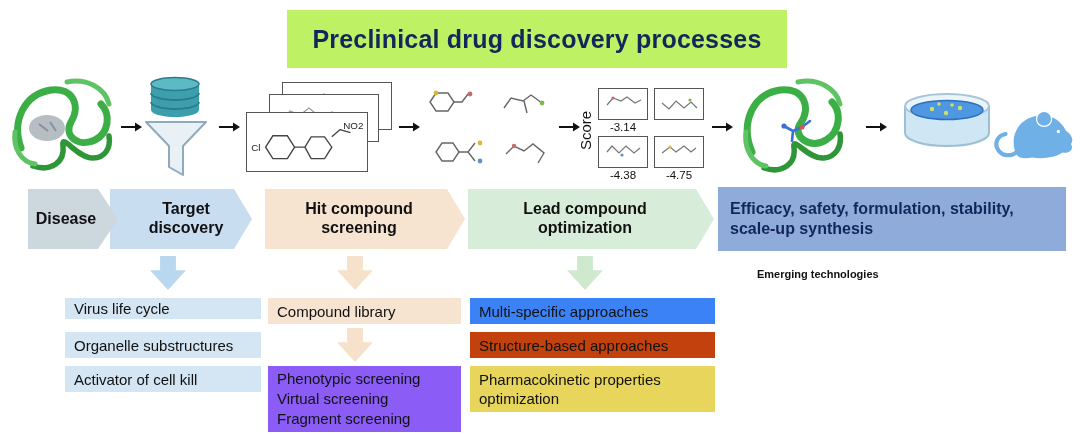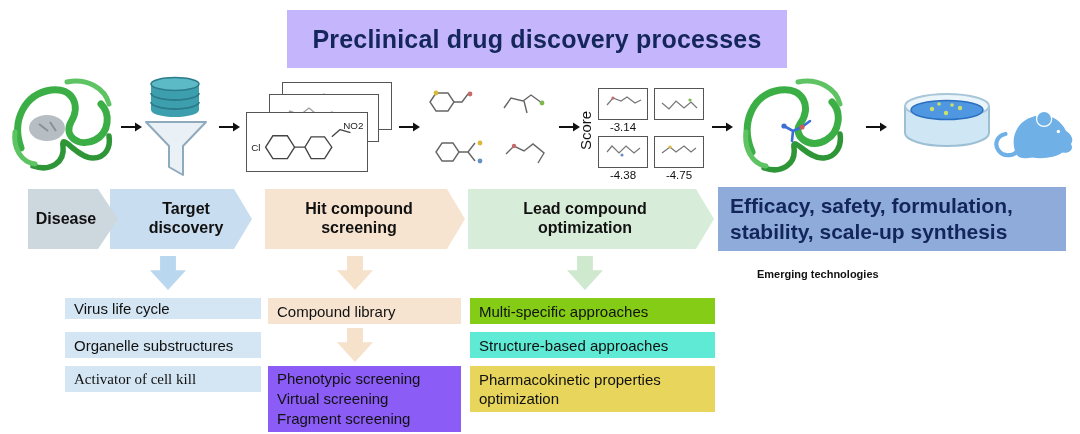--- a/index.html
+++ b/index.html
@@ -2,39 +2,39 @@
 <html><head>
 <meta charset="utf-8">
 <style>
   * { margin:0; padding:0; box-sizing:border-box; }
   html,body { background:#ffffff; }
   body { font-family:"Liberation Sans", sans-serif; color:#111; }
   .canvas { position:relative; width:1080px; height:434px; background:#fff; overflow:hidden; }
   .abs { position:absolute; }
   .banner { display:flex; align-items:center; justify-content:center; font-weight:bold; font-size:25px; color:#14265a; letter-spacing:0.2px; }
   .chev { display:flex; align-items:center; justify-content:center; text-align:center; font-weight:bold; font-size:16px; color:#111; line-height:1.18; }
-  .rectstage { display:flex; align-items:center; font-weight:bold; font-size:21px; color:#13265c; line-height:1.25; padding:0 12px; }
+  .rectstage { display:flex; align-items:center; font-weight:bold; font-size:16px; color:#13265c; line-height:1.25; padding:0 12px; }
   .listbox { display:flex; align-items:center; padding:0 9px; font-size:15px; color:#111; }
   .multiline { padding:3px 9px; font-size:15px; line-height:1.32; color:#111; }
   .downarrow { clip-path: polygon(28% 0, 72% 0, 72% 42%, 100% 42%, 50% 100%, 0 42%, 28% 42%); }
   .flow-arrow svg { display:block; }
   .scorebox { border:1px solid #555; background:#fff; display:flex; align-items:center; justify-content:center; }
   .scorenum { font-size:11.5px; text-align:center; color:#111; }
   .score-label { font-size:15px; color:#111; transform:rotate(-90deg); transform-origin:center; white-space:nowrap; }
   .emerging-heading { font-weight:bold; font-size:11px; color:#111; }
   .emerging-box { background:#c7e1f2; border:2px dashed #79a7cd; border-radius:12px; padding:9px 14px; font-size:15px; line-height:1.38; color:#111; }
   .stack-rect { position:absolute; background:#fff; border:1.2px solid #555; }
   svg { display:block; }
 </style>
 </head>
 <body>
 
 <div class="canvas">
 
-  <div class="abs banner" style="left:287px; top:10px; width:500px; height:58px; background:#c4b5fd;">
+  <div class="abs banner" style="left:287px; top:10px; width:500px; height:58px; background:#bef264;">
     <span>Preclinical drug discovery processes</span>
   </div>
 
   <div class="abs" style="left:6px; top:70px; width:114px; height:110px;">
     <svg width="114" height="110" viewBox="0 0 112 110">
       <path d="M14,78 C4,50 18,24 44,20 C66,17 74,36 64,52 C56,66 72,78 88,70 C102,63 104,44 94,34" fill="none" stroke="#3cae46" stroke-width="7" stroke-linecap="round"></path>
       <path d="M26,96 C44,102 58,92 56,76 C54,62 70,88 86,88 C98,88 104,78 102,66" fill="none" stroke="#2f9638" stroke-width="5.5" stroke-linecap="round"></path>
       <path d="M8,62 C6,78 14,92 28,94" fill="none" stroke="#5ec463" stroke-width="5" stroke-linecap="round"></path>
       <path d="M60,12 C80,8 98,18 102,34" fill="none" stroke="#5ec463" stroke-width="5" stroke-linecap="round"></path>
       <ellipse cx="40" cy="58" rx="18" ry="13" fill="#b6bdc3"></ellipse>
@@ -258,38 +258,38 @@
   <div class="abs downarrow" style="left:150px; top:256px; width:36px; height:34px; background:#b9d7ef;"></div>
   <div class="abs downarrow" style="left:337px; top:256px; width:36px; height:34px; background:#f6e1ca;"></div>
   <div class="abs downarrow" style="left:567px; top:256px; width:36px; height:34px; background:#cfe9cf;"></div>
 
   <div class="abs listbox" style="left:65px; top:298px; width:196px; height:21px; background:#d4e5f3;">
     <span>Virus life cycle</span>
   </div>
   <div class="abs listbox" style="left:65px; top:332px; width:196px; height:26px; background:#d4e5f3;">
     <span>Organelle substructures</span>
   </div>
-  <div class="abs listbox" style="left:65px; top:366px; width:196px; height:26px; background:#d4e5f3;font-family:Liberation Serif, serif;">
+  <div class="abs listbox" style="left:65px; top:366px; width:196px; height:26px; background:#d4e5f3;">
     <span>Activator of cell kill</span>
   </div>
 
   <div class="abs listbox" style="left:268px; top:298px; width:193px; height:26px; background:#f7e4d0;">
     <span>Compound library</span>
   </div>
   <div class="abs downarrow" style="left:337px; top:328px; width:36px; height:34px; background:#f6e1ca;"></div>
   <div class="abs multiline" style="left:268px; top:366px; width:193px; height:66px; background:#8b5cf6;">
     <div>Phenotypic screening</div>
     <div>Virtual screening</div>
     <div>Fragment screening</div>
   </div>
 
-  <div class="abs listbox" style="left:470px; top:298px; width:245px; height:26px; background:#84cc16;">
+  <div class="abs listbox" style="left:470px; top:298px; width:245px; height:26px; background:#3b82f6;">
     <span>Multi-specific approaches</span>
   </div>
-  <div class="abs listbox" style="left:470px; top:332px; width:245px; height:26px; background:#5eead4;">
+  <div class="abs listbox" style="left:470px; top:332px; width:245px; height:26px; background:#c2410c;">
     <span>Structure-based approaches</span>
   </div>
   <div class="abs multiline" style="left:470px; top:366px; width:245px; height:46px; background:#e7d65b; display:flex; align-items:center;">
     <span style="display:block; line-height:1.3;">Pharmacokinetic properties optimization</span>
   </div>
 
   <div class="abs emerging-heading" style="left:757px; top:268px;">Emerging technologies</div>
 
 </div>
 

